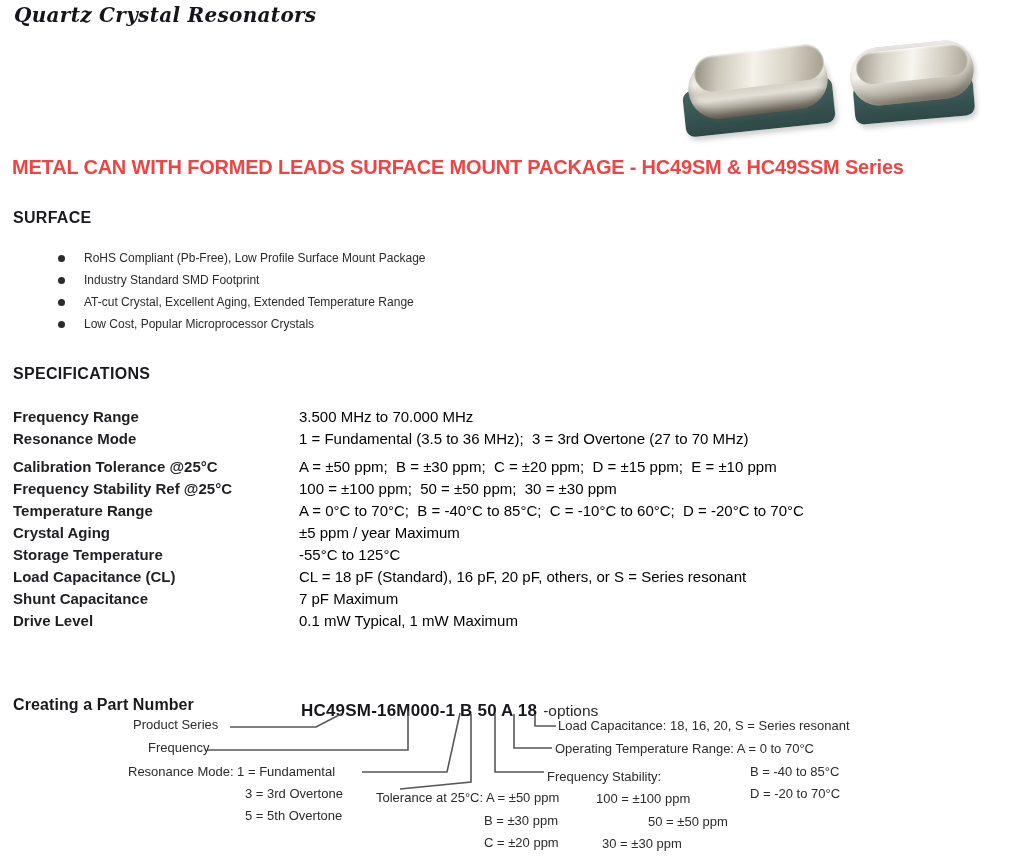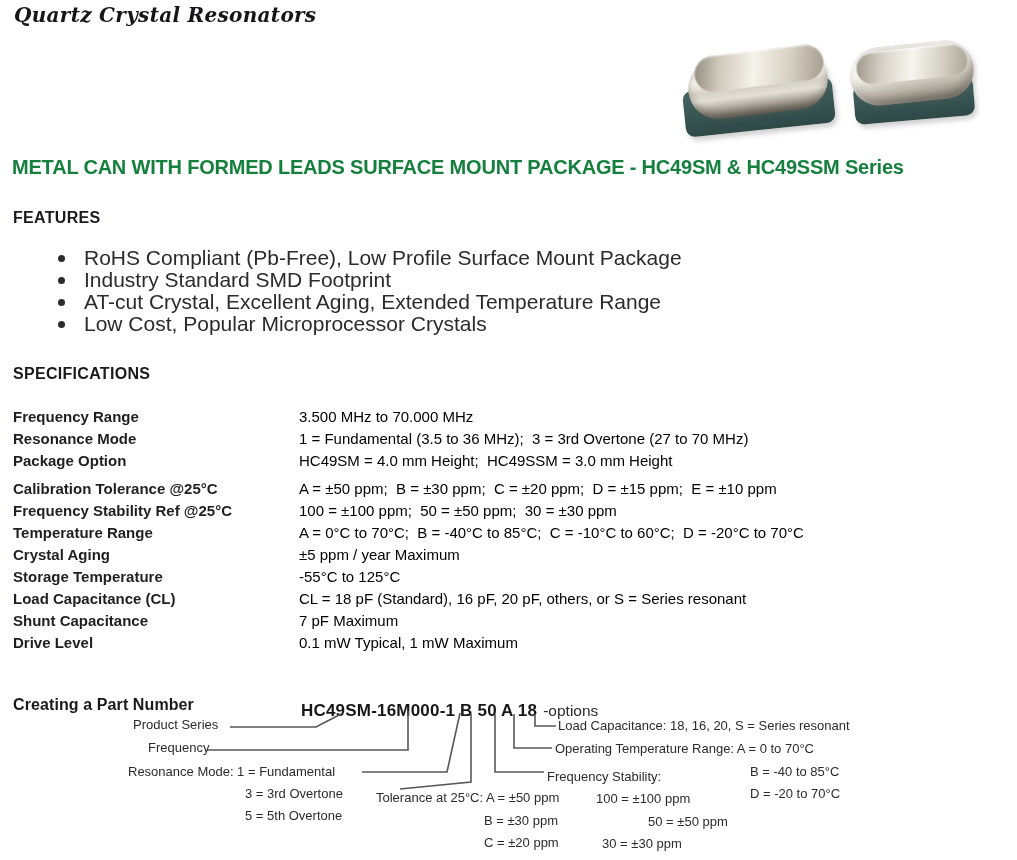--- a/index.html
+++ b/index.html
@@ -48,35 +48,35 @@
     box-shadow:inset 0 1px 2px rgba(255,255,255,.9);
   }
   .pl-top { left:16px; top:24px; width:130px; height:36px; border-radius:18px; transform:rotate(-7deg); }
   .pr-top { left:14px; top:12px; width:112px; height:32px; border-radius:16px; transform:rotate(-6deg);
             background:linear-gradient(100deg,#9a9388 0%,#d8d3c8 25%,#f7f5ef 50%,#d2ccc0 78%,#a8a194 100%); }
 
   
   .main-heading {
     position:absolute; left:12px; top:156px; width:1002px;
     font-size:20px; font-weight:bold; letter-spacing:-.2px;
-    color:#15803d; white-space:nowrap;
+    color:#ef4444; white-space:nowrap;
   }
 
   .section-heading {
     position:absolute; left:13px;
     font-size:16px; font-weight:bold; letter-spacing:.3px; color:#1a1a1e;
   }
   .features-heading { top:209px; }
   .specs-heading    { top:365px; }
 
   
   .features-list { position:absolute; left:58px; top:247px; list-style:none; }
   .features-list li {
     display:flex; align-items:center;
-    height:22px; font-size:21px; color:#2b2b2b;
+    height:22px; font-size:12px; color:#2b2b2b;
   }
   .bullet {
     width:7px; height:7px; border-radius:50%;
     background:#2b2b2b; margin-right:19px; flex:none;
   }
 
   
   .specs { position:absolute; left:13px; top:406px; width:990px; }
   .spec-row { display:flex; height:22px; font-size:15px; line-height:22px; }
   .spec-row.gap-before { margin-top:6px; }
@@ -127,21 +127,21 @@
   <div class="can-top pl-top"></div>
 </div>
 <div class="photo photo-right">
   <div class="pad-base pr-base"></div>
   <div class="can-side pr-can"></div>
   <div class="can-top pr-top"></div>
 </div>
 
 <div class="main-heading">METAL CAN WITH FORMED LEADS SURFACE MOUNT PACKAGE - HC49SM &amp; HC49SSM Series</div>
 
-<div class="section-heading features-heading">FEATURES</div>
+<div class="section-heading features-heading">SURFACE</div>
 <ul class="features-list">
   <li>
       <span class="bullet"></span>
       <span>RoHS Compliant (Pb-Free), Low Profile Surface Mount Package</span>
     </li>
   <li>
       <span class="bullet"></span>
       <span>Industry Standard SMD Footprint</span>
     </li>
   <li>
@@ -156,24 +156,20 @@
 
 <div class="section-heading specs-heading">SPECIFICATIONS</div>
 <div class="specs">
   <div class="spec-row">
       <div class="spec-label">Frequency Range</div>
       <div class="spec-value">3.500 MHz to 70.000 MHz</div>
     </div>
   <div class="spec-row">
       <div class="spec-label">Resonance Mode</div>
       <div class="spec-value">1 = Fundamental (3.5 to 36 MHz);  3 = 3rd Overtone (27 to 70 MHz)</div>
-    </div>
-  <div class="spec-row">
-      <div class="spec-label">Package Option</div>
-      <div class="spec-value">HC49SM = 4.0 mm Height;  HC49SSM = 3.0 mm Height</div>
     </div>
   <div class="spec-row gap-before">
       <div class="spec-label">Calibration Tolerance @25°C</div>
       <div class="spec-value">A = ±50 ppm;  B = ±30 ppm;  C = ±20 ppm;  D = ±15 ppm;  E = ±10 ppm</div>
     </div>
   <div class="spec-row">
       <div class="spec-label">Frequency Stability Ref @25°C</div>
       <div class="spec-value">100 = ±100 ppm;  50 = ±50 ppm;  30 = ±30 ppm</div>
     </div>
   <div class="spec-row">

